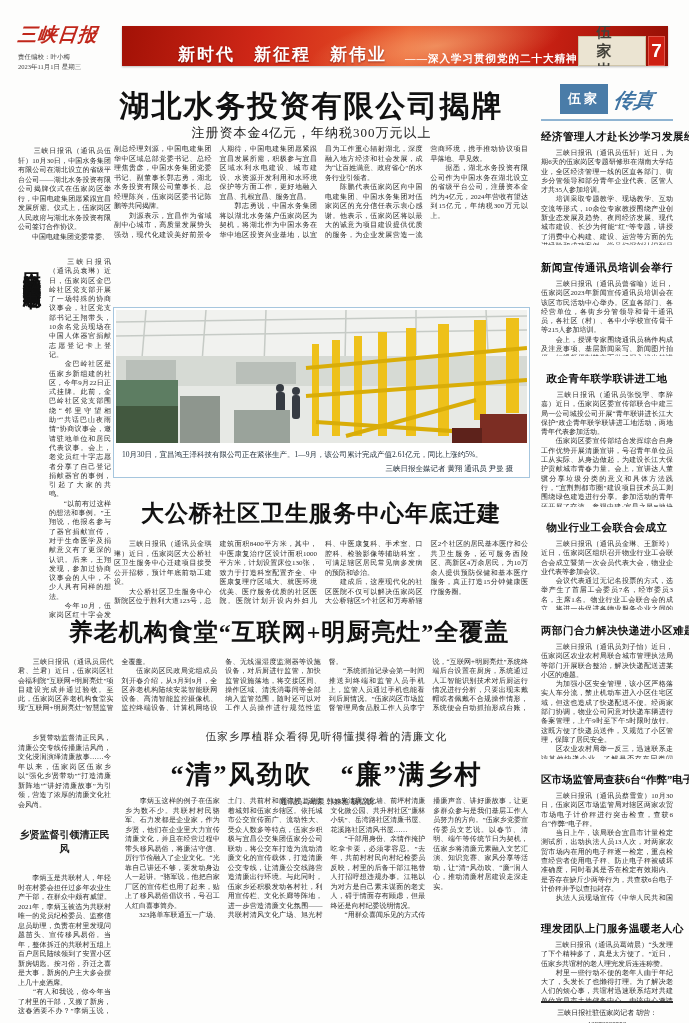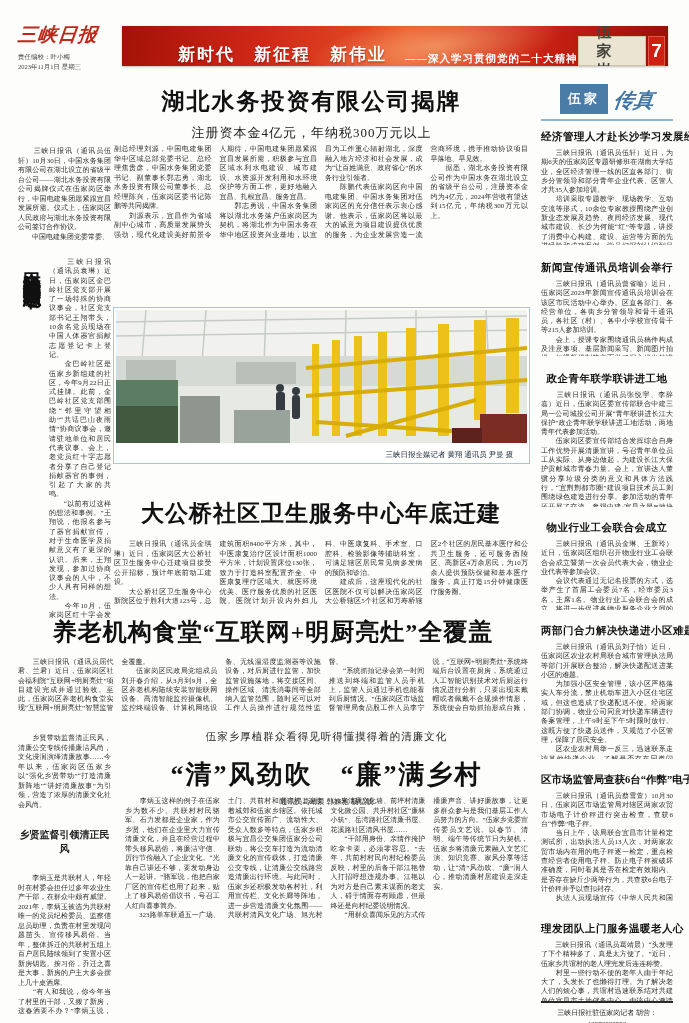--- a/index.html
+++ b/index.html
@@ -19,21 +19,21 @@
   .banner-slogan{font-family:"Liberation Sans","DejaVu Sans",sans-serif;font-size:17px;font-weight:bold;color:#fff;
           letter-spacing:2px;margin-left:56px;text-shadow:0 1px 2px rgba(90,0,0,.6);white-space:nowrap;z-index:1;}
   .banner-sub{font-size:10.5px;color:#fff;font-weight:bold;margin-left:18px;letter-spacing:1px;white-space:nowrap;z-index:1;}
   .banner-spacer{flex:1;}
   .section-box{background:#ebe4d2;border:1px solid #cfc5a9;color:#44433c;font-weight:bold;font-size:15px;
           letter-spacing:2px;height:28px;display:flex;align-items:center;padding:0 18px;z-index:1;margin-top:16px;}
   .pageno-box{background:#ce1f12;border:1px solid #e0564a;color:#fff;font-weight:bold;font-size:19px;width:25px;height:28px;
           display:flex;align-items:center;justify-content:center;margin:0 3px 0 2px;z-index:1;
           font-family:"Liberation Sans","DejaVu Sans",sans-serif;}
   
-  .h-main{font-family:"Liberation Sans","DejaVu Sans",sans-serif;font-size:23px;font-weight:bold;letter-spacing:2px;
+  .h-main{font-family:"Liberation Sans","DejaVu Sans",sans-serif;font-size:30px;font-weight:bold;letter-spacing:2px;
           text-align:center;color:#111;white-space:nowrap;}
   .h-sub{font-size:13px;text-align:center;color:#222;letter-spacing:1px;}
   .h2{font-size:23px;font-weight:bold;text-align:center;letter-spacing:1px;color:#111;white-space:nowrap;}
   .cols4{column-count:4;column-gap:8px;}
   .cols5{column-count:5;column-gap:8px;}
   
   .vtitle{writing-mode:vertical-rl;text-orientation:upright;font-size:18px;font-weight:bold;color:#111;
           letter-spacing:1px;line-height:26px;height:100%;}
   
   .photo-box{border:1px solid #a6c6de;background:#fff;padding:2px;}
@@ -136,29 +136,30 @@
         <rect x="160" y="82" width="9" height="26" rx="3"></rect>
           <rect x="176" y="85" width="8" height="24" rx="3"></rect>
         <circle cx="164" cy="78" r="4"></circle>
           <circle cx="180" cy="81" r="4"></circle>
       </g>
       <rect x="118" y="100" width="56" height="33" fill="#9aa39b"></rect>
 
       <rect x="364" y="104" width="47" height="29" fill="#7c2d23"></rect>
       <rect x="336" y="118" width="30" height="15" fill="#5d221b"></rect>
     </svg>
+    <div class="caption">10月30日，宜昌鸿王泽科技有限公司正在紧张生产。1—9月，该公司累计完成产值2.61亿元，同比上涨约5%。</div>
     <div class="caption caption-credit">三峡日报全媒记者 黄翔 通讯员 尹曼 摄</div>
   </div>
 
   <div class="abs h2" style="left:114px;top:498px;width:414px;">大公桥社区卫生服务中心年底迁建</div>
   <div class="abs small cols4" style="left:114px;top:540px;width:414px;height:72px;">　　三峡日报讯（通讯员金琪琳）近日，伍家岗区大公桥社区卫生服务中心迁建项目接受公开招标，预计年底前动工建设。
 　　大公桥社区卫生服务中心新院区位于胜利大道123号，总建筑面积8400平方米，其中，中医康复治疗区设计面积1000平方米，计划设置床位130张，致力于打造科室配置齐全、中医康复理疗区域大、就医环境优美、医疗服务优质的社区医院。医院计划开设内外妇儿科、中医康复科、手术室、口腔科、检验影像等辅助科室，可满足辖区居民常见病多发病的预防和诊治。
 　　建成后，这座现代化的社区医院不仅可以解决伍家岗区大公桥辖区5个社区和万寿桥辖区2个社区的居民基本医疗和公共卫生服务，还可服务西陵区、高新区4万余居民，为10万余人提供预防保健和基本医疗服务，真正打造15分钟健康医疗服务圈。</div>
 
-  <div class="abs h2" style="left:18px;top:616px;width:510px;font-size:24px;">养老机构食堂“互联网+明厨亮灶”全覆盖</div>
+  <div class="abs h2" style="left:34px;top:616px;width:510px;font-size:24px;">养老机构食堂“互联网+明厨亮灶”全覆盖</div>
   <div class="abs small cols5" style="left:18px;top:658px;width:510px;height:62px;line-height:9.3px;">　　三峡日报讯（通讯员屈代君、兰君）近日，伍家岗区社会福利院“互联网+明厨亮灶”项目建设完成并通过验收。至此，伍家岗区养老机构食堂实现“互联网+明厨亮灶”智慧监管全覆盖。
 　　伍家岗区民政局党组成员刘开春介绍，从3月到9月，全区养老机构陆续安装智能联网设备、高清智能监控摄像机、监控终端设备、计算机网络设备、无线温湿度监测器等设施设备，对后厨进行监管，加快监管设施落地，将交接区间、操作区域、清洗消毒间等全部纳入监管范围，随时还可以对工作人员操作进行规范性监督。
 　　“系统抓拍记录会第一时间推送到终端和监管人员手机上，监管人员通过手机也能看到后厨情况。”伍家岗区市场监督管理局食品股工作人员李宁说，“互联网+明厨亮灶”系统终端后台设置在厨房，系统通过人工智能识别技术对后厨运行情况进行分析，只要出现未戴帽或者佩戴不合规操作情形，系统便会自动抓拍形成台账，对事中事后监管难的问题充分提高了执法效率。
 　　2022年初，伍家岗区在全区餐饮服务行业中逐步推行“互联网+明厨亮灶”系统。目前，学校、养老机构食堂已实现全覆盖。</div>
 
   <div class="abs" style="left:18px;top:734px;width:93px;height:282px;overflow:hidden;">
     <div class="small" style="height:auto;">　　乡贤带动监督清正民风，清廉公交专线传播廉洁风尚，文化浸润演绎清廉故事……今年以来，伍家岗区伍家乡以“强化乡贤带动”“打造清廉新阵地”“讲好清廉故事”为引领，营造了浓厚的清廉文化社会风尚。</div>
     <div class="subhead">乡贤监督引领清正民风</div>
     <div class="small" style="height:auto;">　　李炳玉是共联村人，年轻时在村委会担任过多年农业生产干部，在群众中颇有威望。2021年，李炳玉被选为共联村唯一的党员纪检委员、监察信息员助理，负责在村里发现问题苗头、宣传移风易俗。当年，整体拆迁的共联村五组上百户居民陆续领到了安置小区新房钥匙。按习俗，乔迁之喜是大事，新房的户主大多会摆上几十桌酒席。
 　　“有人和我说，你今年当了村里的干部，又搬了新房，这春酒要不办？”李炳玉说，村委会上下提倡文明节俭，反对大操大办已有多年，“如果有一户大操大办，就会有连锁反应。我是纪检委员，不管有什么理由，也必须带头不办席。”为了把大操大办之风遏制在萌芽状态，李炳玉挨家挨户做思想工作，“也常845听居民说我不近人情，但是后来等工作都做通了。”</div>

